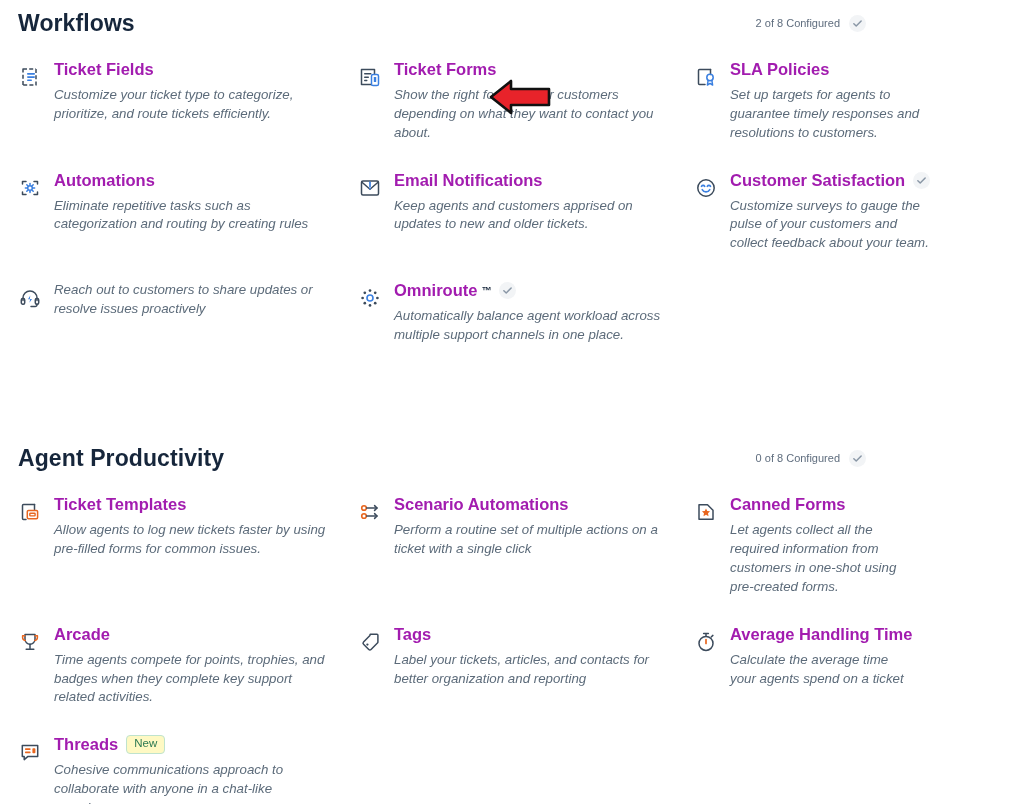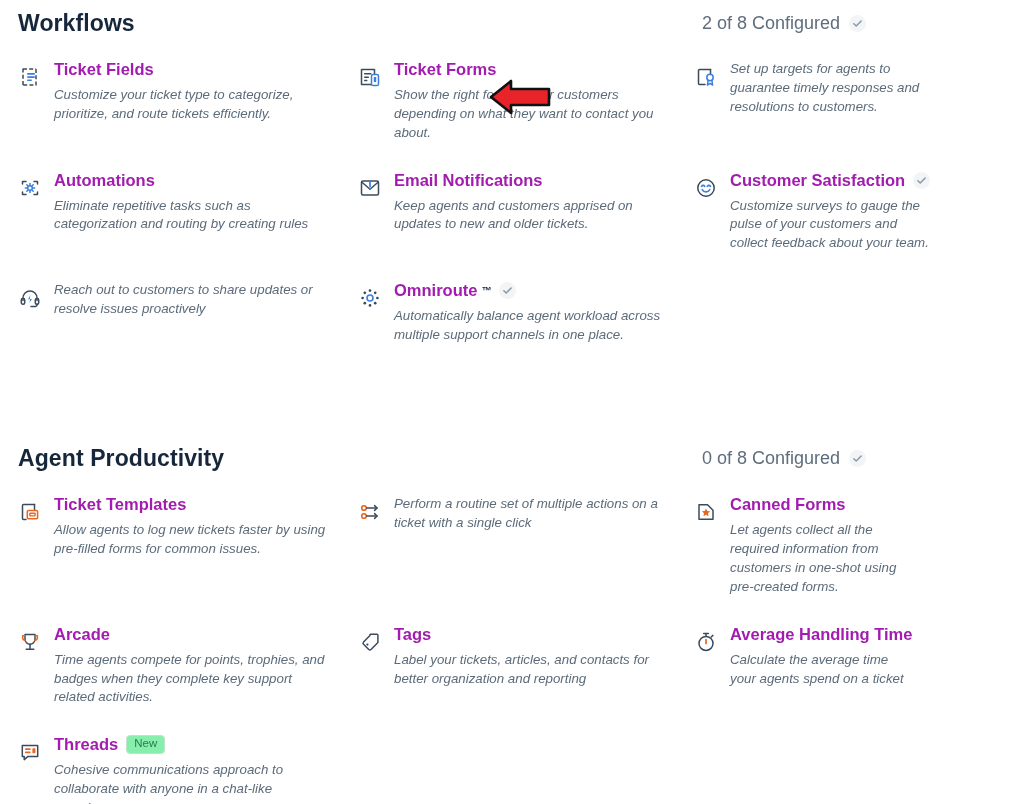--- a/index.html
+++ b/index.html
@@ -43,21 +43,21 @@
     letter-spacing: 0.1px;
     line-height: 1;
   }
   .section-status {
     display: flex;
     align-items: center;
     gap: 9px;
     padding-right: 2px;
   }
   .section-status-text {
-    font-size: 18px;
+    font-size: 11px;
     color: #5f6d7e;
     white-space: nowrap;
     margin-left: 42px;
   }
   .check-badge {
     width: 17px;
     height: 17px;
     border-radius: 50%;
     background: #f2f4f6;
     display: flex;
@@ -108,21 +108,21 @@
   .tm-mark {
     font-size: 10px;
     font-weight: bold;
     color: #16263b;
     vertical-align: super;
     margin-left: -4px;
   }
   .badge-new {
     font-size: 11.5px;
     color: #2c7a52;
-    background: #86efac;
+    background: #fef9c3;
     border: 1px solid #bfe3cd;
     border-radius: 4px;
     padding: 2px 7px 3px 7px;
     line-height: 1;
     white-space: nowrap;
   }
   .card-desc {
     font-size: 13.3px;
     line-height: 1.42;
     color: #5c6b7a;
@@ -201,20 +201,23 @@
       <div class="card">
         <span class="card-icon">
           <svg width="24" height="24" viewBox="0 0 24 24">
             <path d="M16.5 4.5 H5.5 a1 1 0 0 0 -1 1 v13 a1 1 0 0 0 1 1 H11" fill="none" stroke="#3c4b5c" stroke-width="1.5" stroke-linecap="round" stroke-linejoin="round"></path>
             <path d="M16.5 4.5 v5" fill="none" stroke="#3c4b5c" stroke-width="1.5" stroke-linecap="round"></path>
             <circle cx="16" cy="12.5" r="3.2" fill="none" stroke="#3a7fe0" stroke-width="1.5"></circle>
             <path d="M14.2 15 L13.4 20 L16 18.4 L18.6 20 L17.8 15" fill="none" stroke="#3a7fe0" stroke-width="1.5" stroke-linejoin="round"></path>
           </svg>
         </span>
         <div class="card-body">
+          <div class="card-title-row">
+            <span class="card-title">SLA Policies</span>
+          </div>
           <div class="card-desc">Set up targets for agents to guarantee timely responses and resolutions to customers.</div>
         </div>
       </div>
 
       <div class="card">
         <span class="card-icon">
           <svg width="24" height="24" viewBox="0 0 24 24">
             <path d="M4.5 8 V5.5 H8 M16 5.5 H19.5 V8 M19.5 16 V18.5 H16 M8 18.5 H4.5 V16" fill="none" stroke="#3c4b5c" stroke-width="1.5" stroke-linecap="round" stroke-linejoin="round"></path>
             <circle cx="12" cy="12" r="2.3" fill="none" stroke="#3a7fe0" stroke-width="1.5"></circle>
             <g stroke="#3a7fe0" stroke-width="1.5" stroke-linecap="round">
@@ -365,20 +368,23 @@
           <svg width="24" height="24" viewBox="0 0 24 24">
             <circle cx="6" cy="8" r="2.3" fill="none" stroke="#e8661f" stroke-width="1.6"></circle>
             <circle cx="6" cy="16" r="2.3" fill="none" stroke="#e8661f" stroke-width="1.6"></circle>
             <path d="M8.6 8 H19" fill="none" stroke="#3c4b5c" stroke-width="1.5" stroke-linecap="round"></path>
             <path d="M16.6 5.6 L19 8 L16.6 10.4" fill="none" stroke="#3c4b5c" stroke-width="1.5" stroke-linecap="round" stroke-linejoin="round"></path>
             <path d="M8.6 16 H19" fill="none" stroke="#3c4b5c" stroke-width="1.5" stroke-linecap="round"></path>
             <path d="M16.6 13.6 L19 16 L16.6 18.4" fill="none" stroke="#3c4b5c" stroke-width="1.5" stroke-linecap="round" stroke-linejoin="round"></path>
           </svg>
         </span>
         <div class="card-body">
+          <div class="card-title-row">
+            <span class="card-title">Scenario Automations</span>
+          </div>
           <div class="card-desc">Perform a routine set of multiple actions on a ticket with a single click</div>
         </div>
       </div>
 
       <div class="card">
         <span class="card-icon">
           <svg width="24" height="24" viewBox="0 0 24 24">
             <path d="M5 4.8 h8.5 L19 10.2 V19.2 H5 z" fill="none" stroke="#3c4b5c" stroke-width="1.5" stroke-linejoin="round"></path>
             <path d="M12 8.4 l1.25 2.55 2.8 0.4 -2.02 1.98 0.48 2.8 -2.51 -1.32
                      -2.51 1.32 0.48 -2.8 -2.02 -1.98 2.8 -0.4 z" fill="#e8661f"></path>

